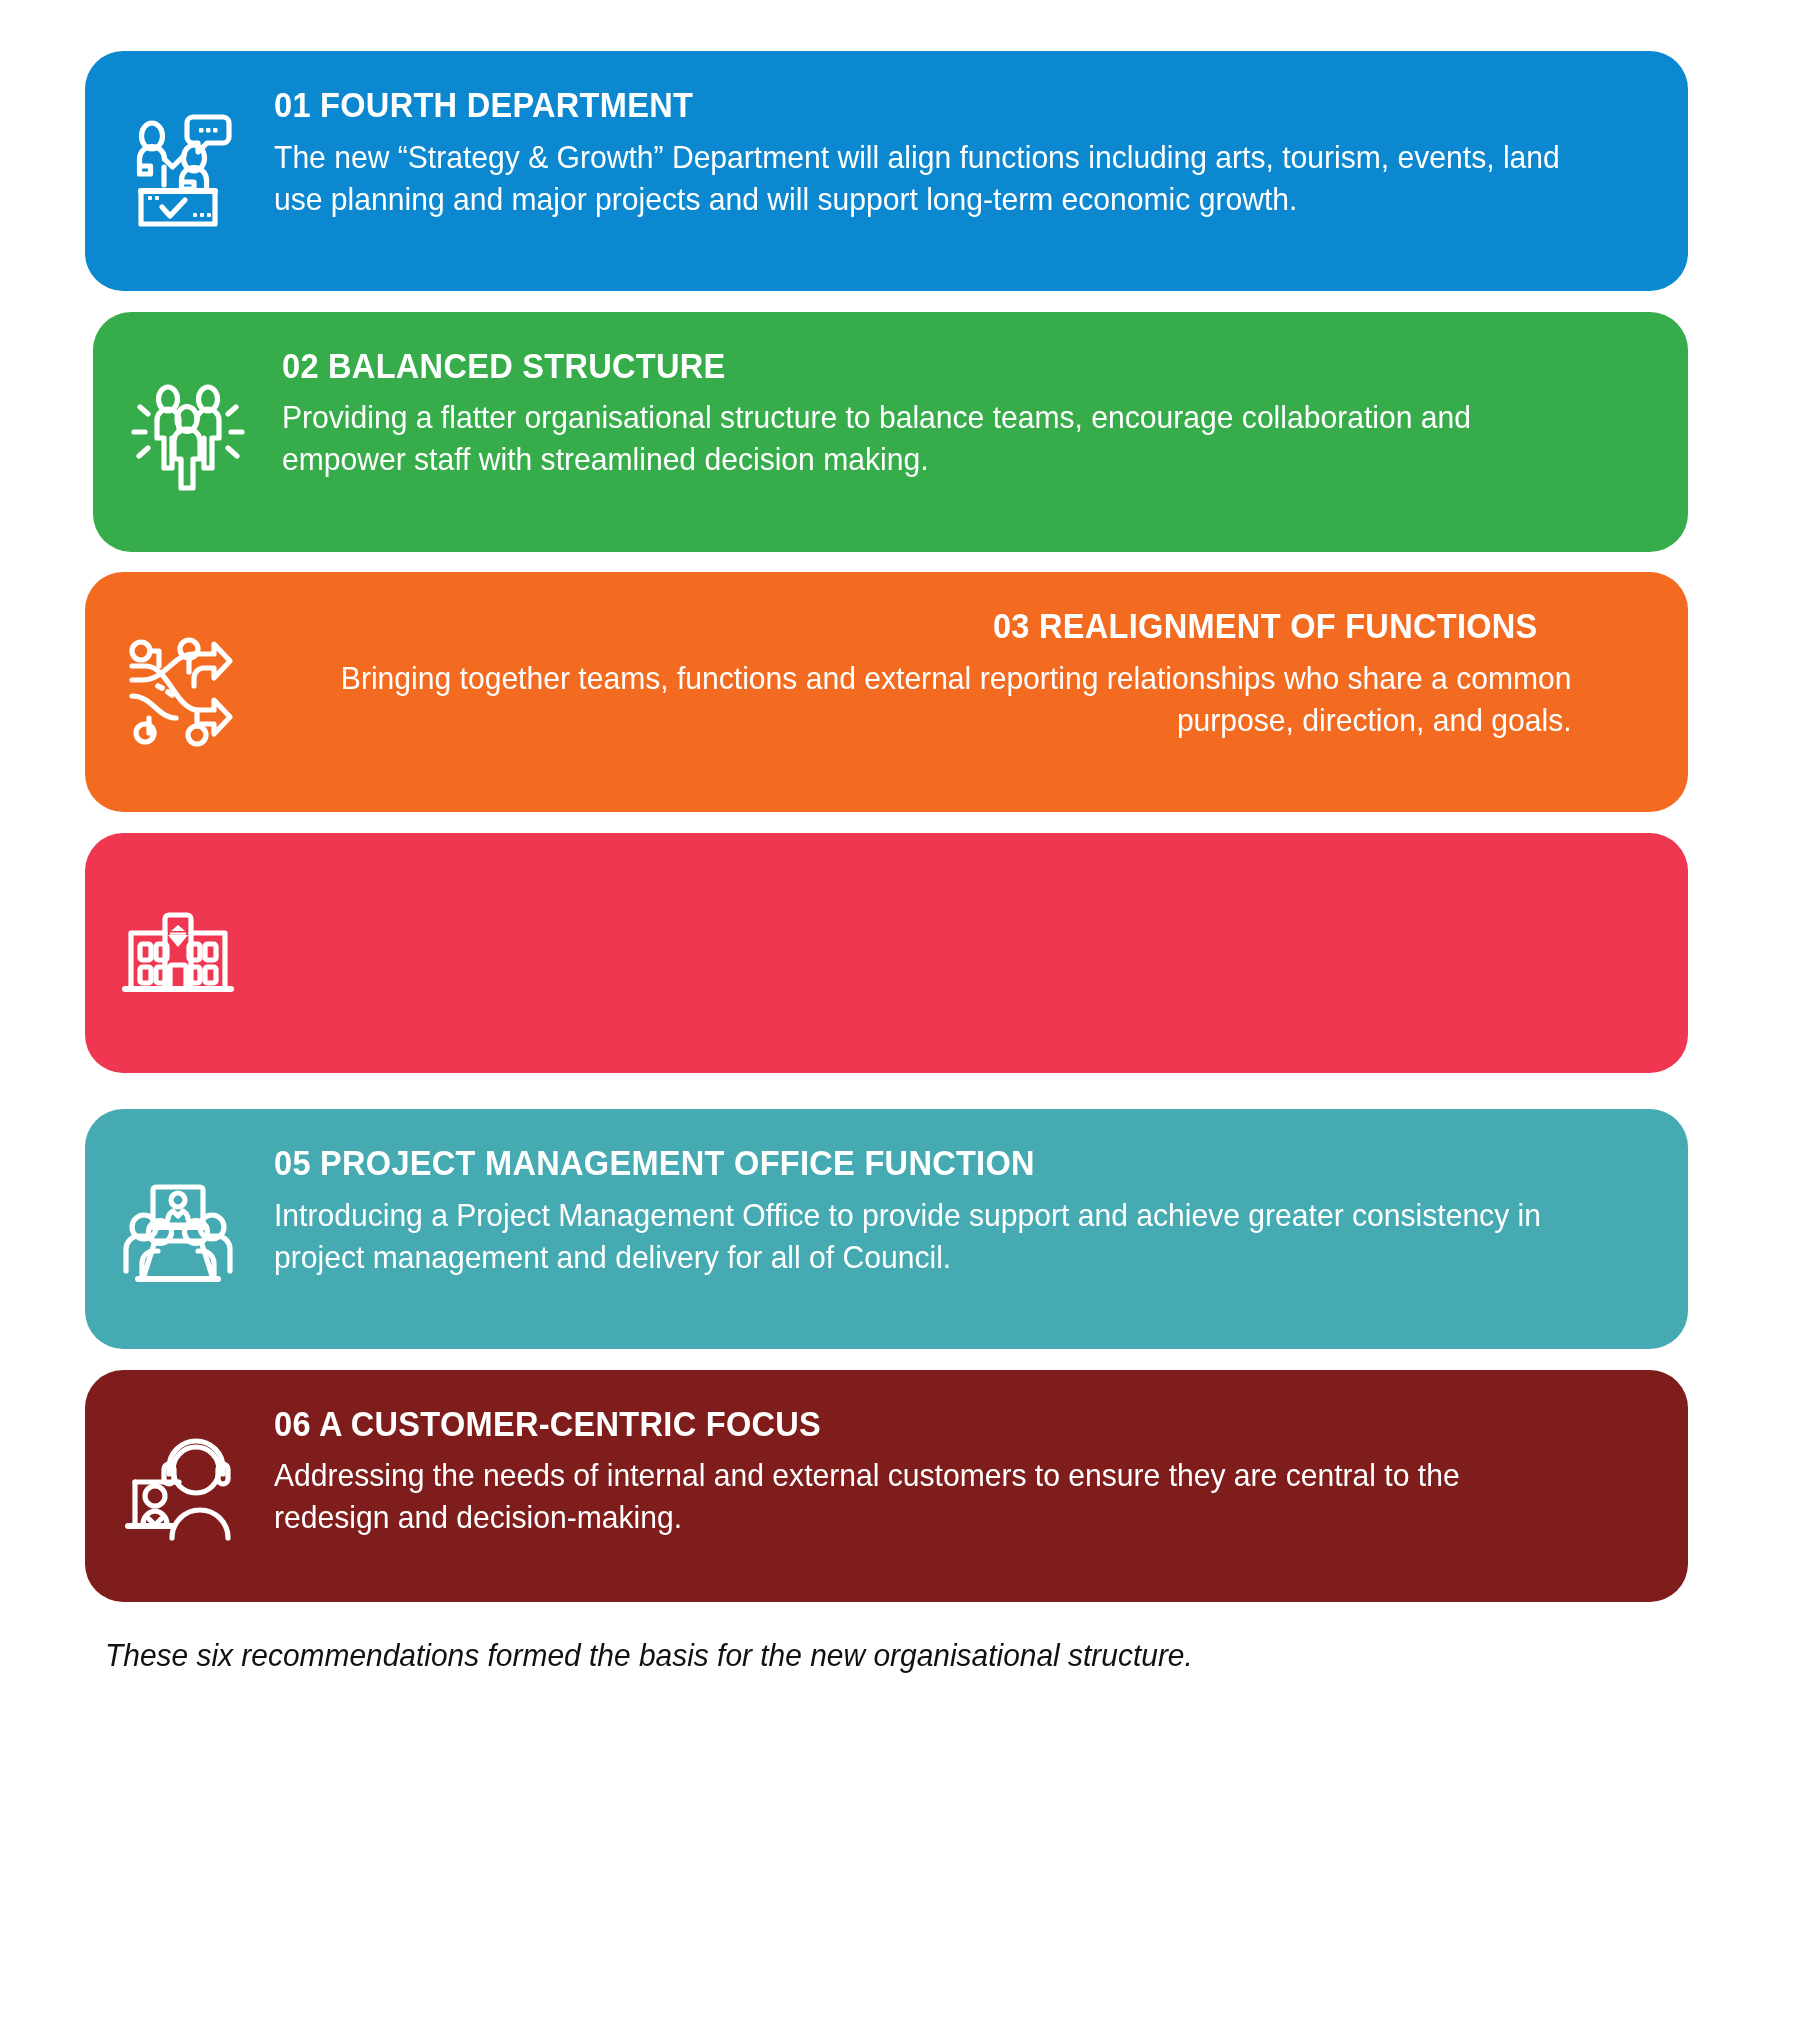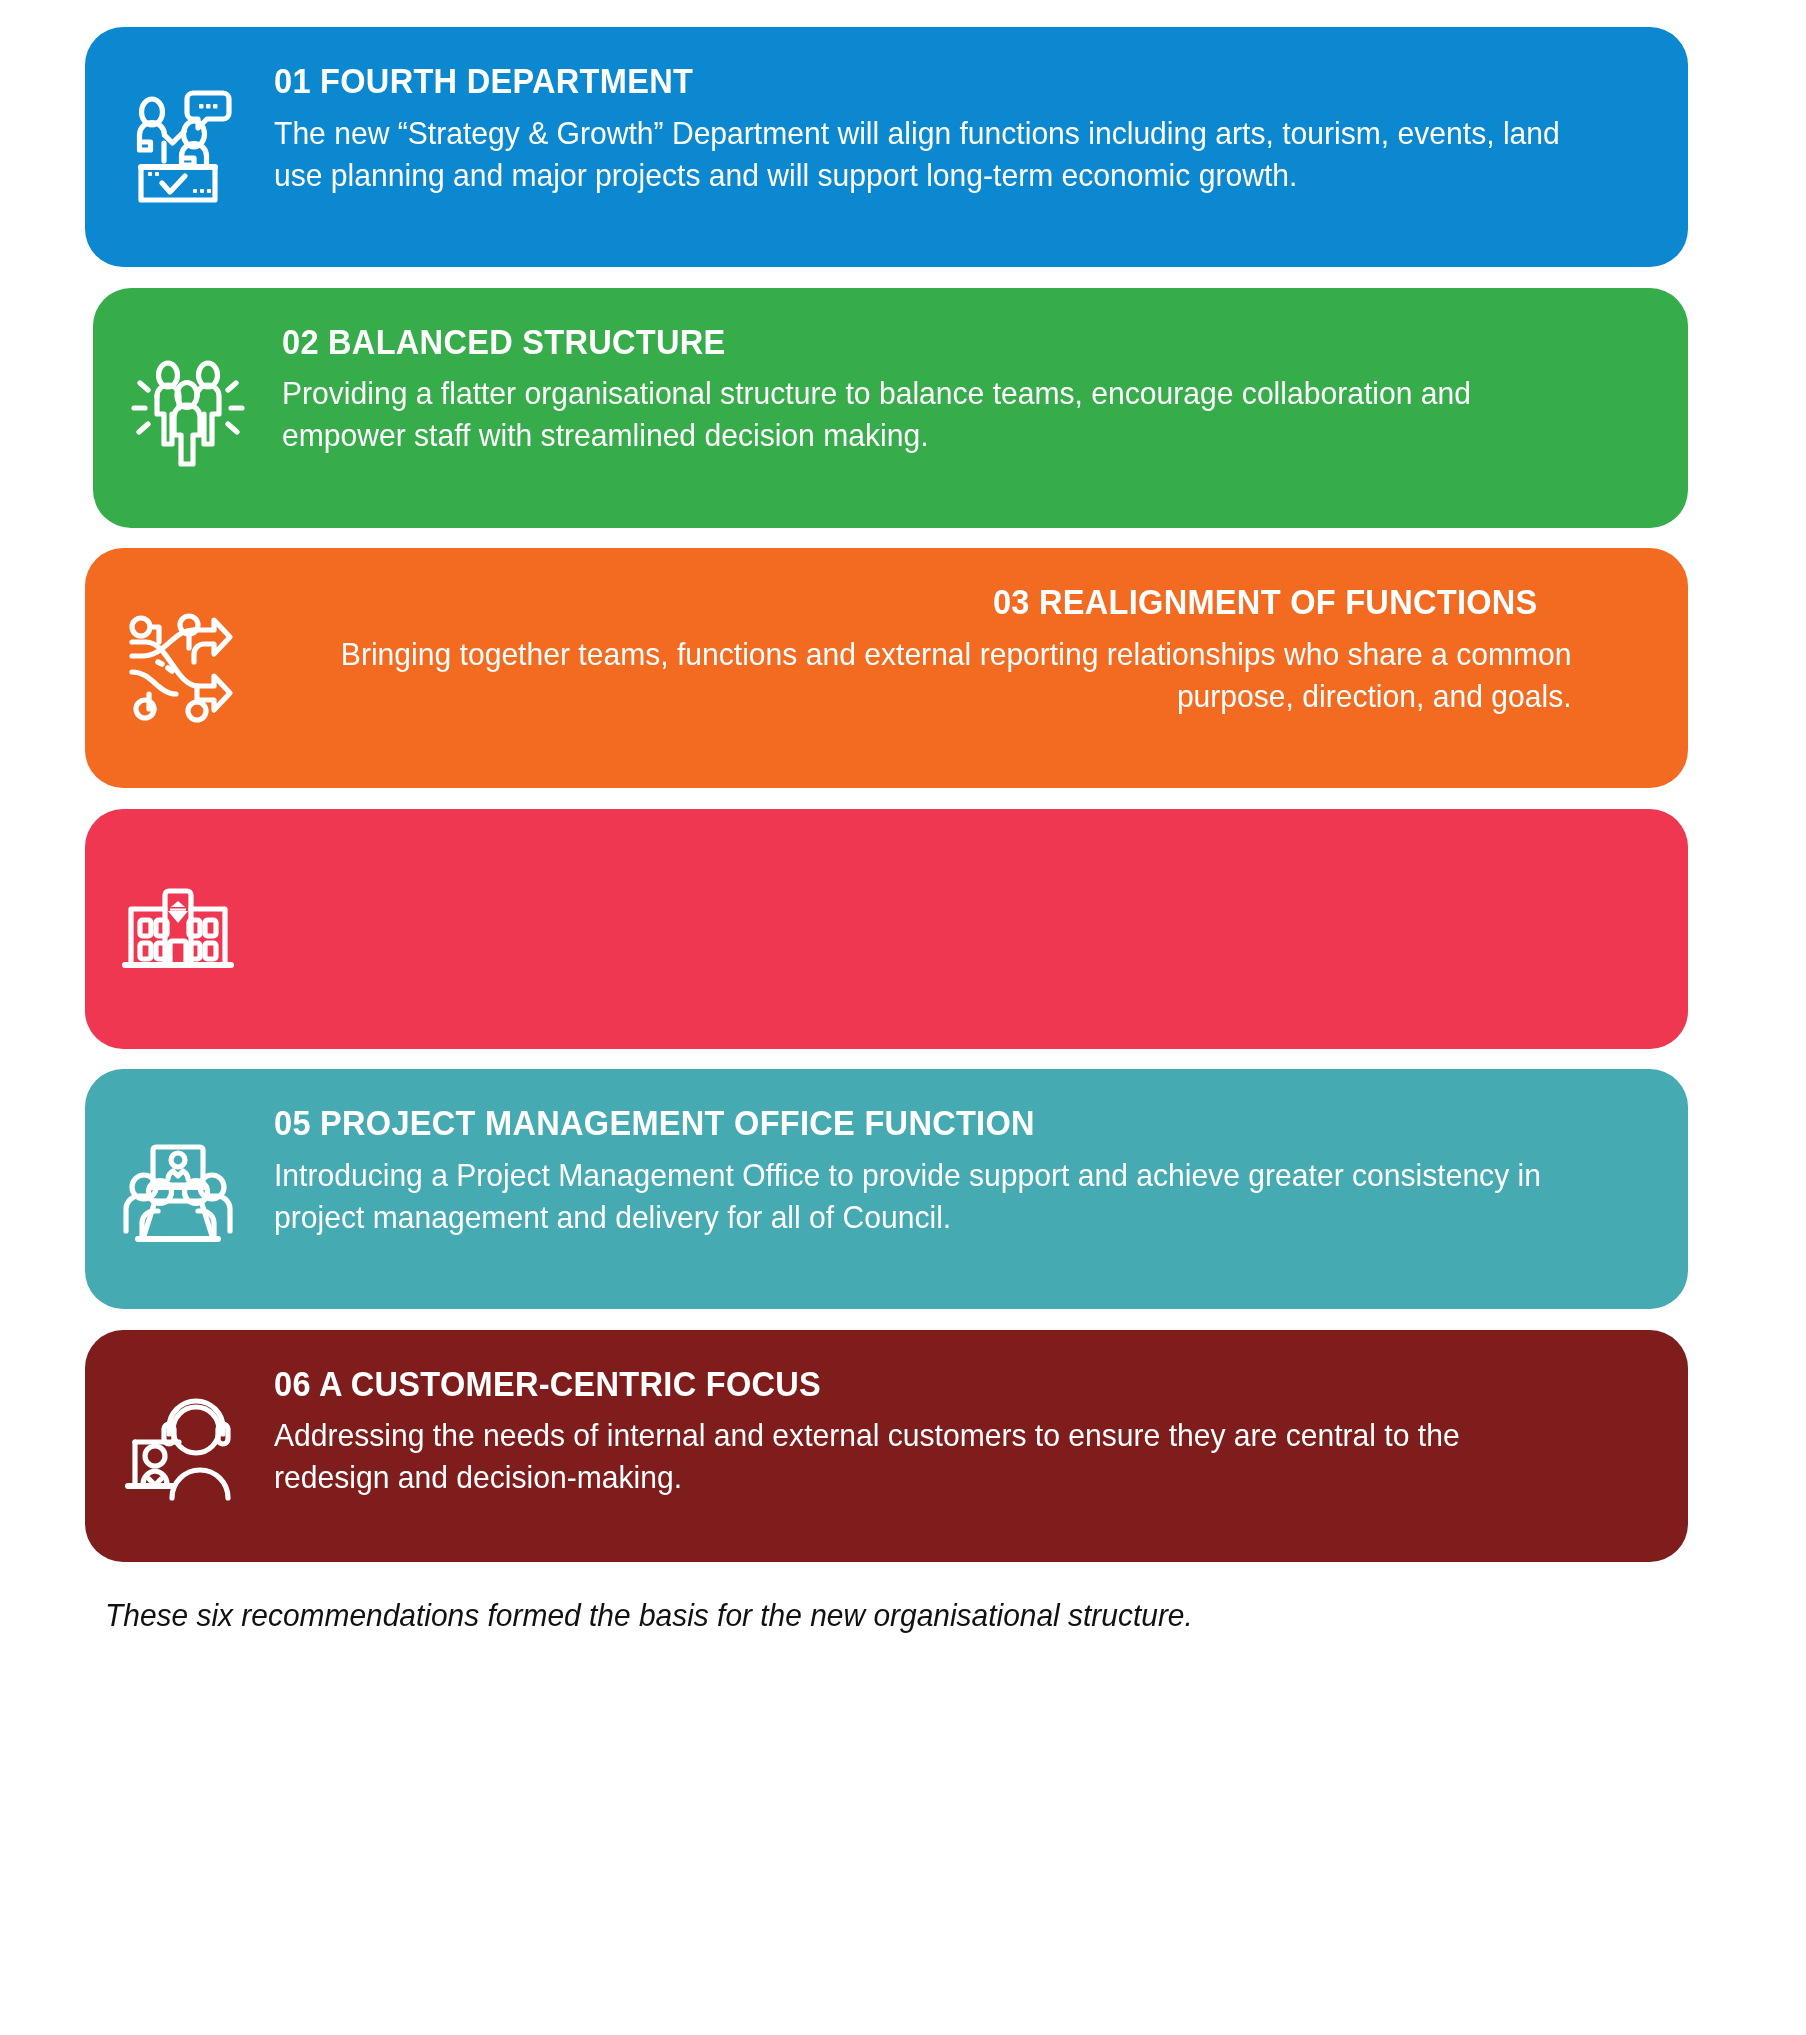--- a/index.html
+++ b/index.html
@@ -13,21 +13,21 @@
     font-family: "Liberation Sans", sans-serif;
     -webkit-font-smoothing: antialiased;
   }
 
   .page {
     position: relative;
     width: 1806px;
     height: 2035px;
     background: #ffffff;
     box-sizing: border-box;
-    padding: 27px 118px 0 85px;
+    padding: 51px 118px 0 85px;
     border-radius: 30px;
   }
 
   .cards {
     display: flex;
     flex-direction: column;
     gap: 20.5px;
   }
 
   .card {
@@ -81,21 +81,21 @@
     transform: scaleX(0.955);
     transform-origin: left top;
     max-width: 1481px;
   }
 
   
   .card-1 { min-height: 240px; }
   .card-2 { min-height: 240px; margin-left: 8px; }
   .card-3 { min-height: 240px; text-align: right; }
   .card-4 { min-height: 240px; }
-  .card-5 { min-height: 240px; }
+  .card-5 { min-height: 240px; margin-top: 16px; }
   .card-6 { min-height: 232px; }
 
   .footer-note {
     margin-top: 35px;
     margin-left: 19.7px;
     font-family: "Liberation Sans", sans-serif;
     font-style: italic;
     font-size: 31.5px;
     color: #111111;
     transform: scaleX(0.95);

